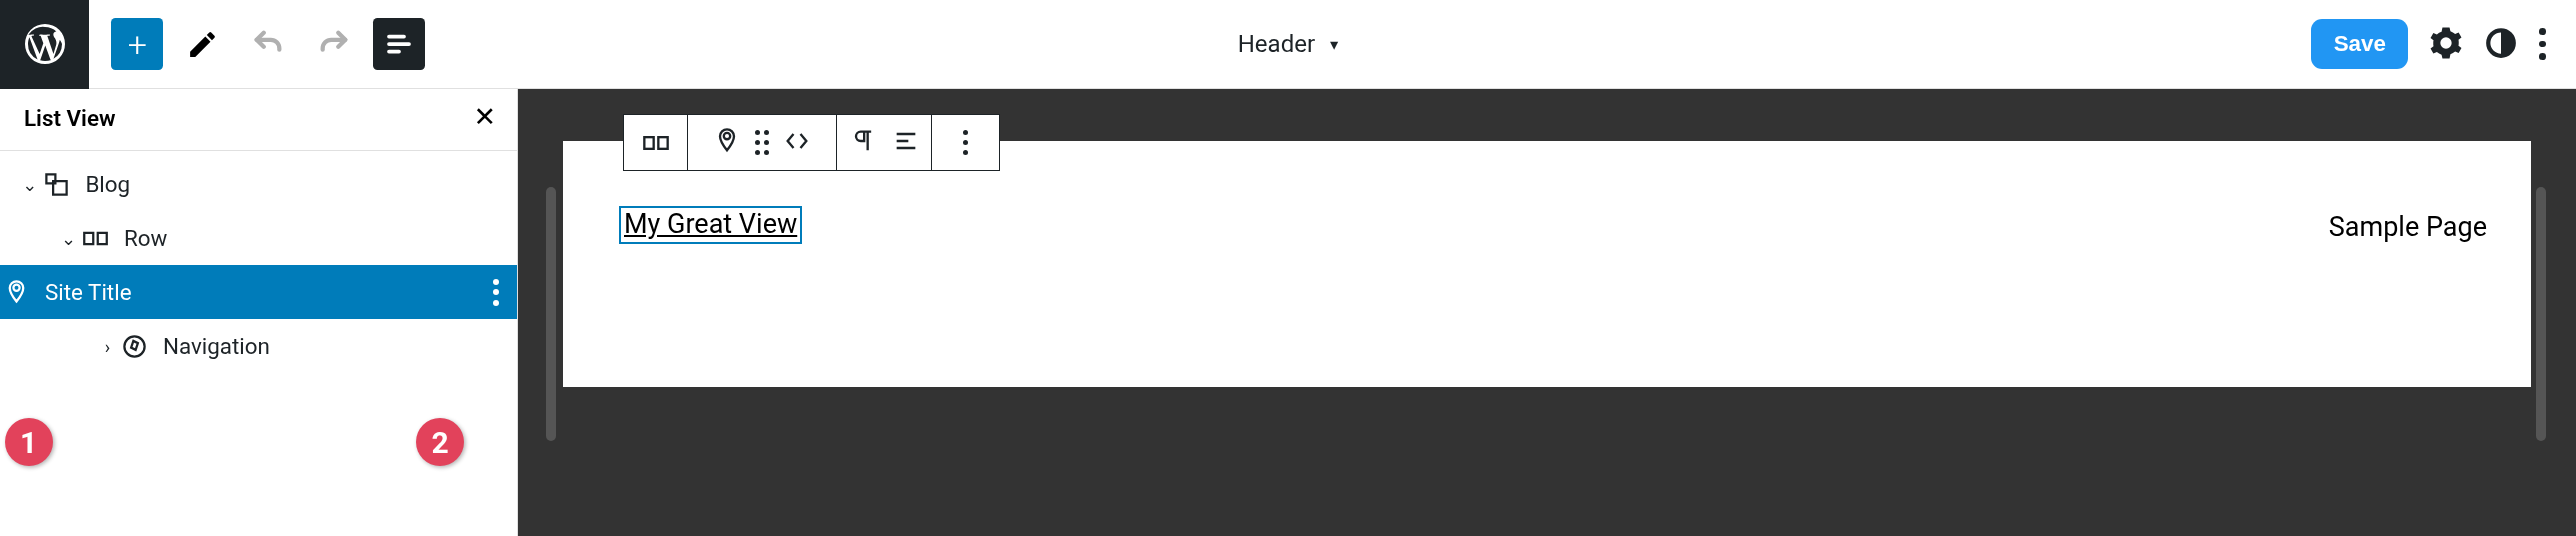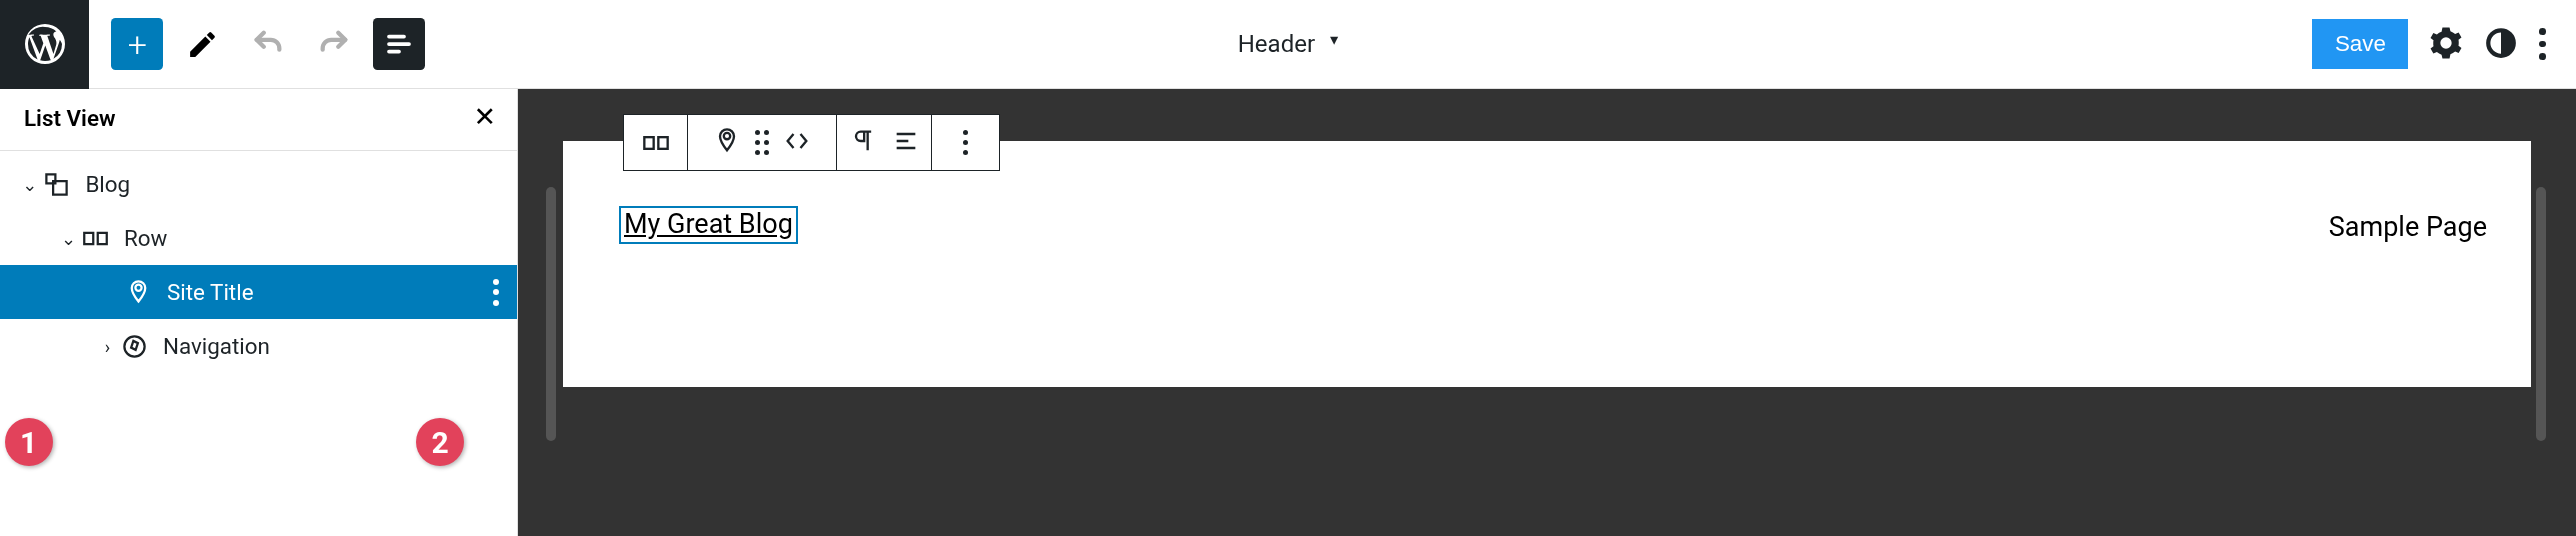--- a/index.html
+++ b/index.html
@@ -17,28 +17,28 @@
   .topbar-left { display: flex; align-items: center; gap: 13.4px; padding-left: 22.4px; }
   .square-btn { width: 52px; height: 52px; display: flex; align-items: center; justify-content: center; border-radius: 4.5px; }
   .add-btn { background: #007cba; color: #fff; font-size: 34px; font-weight: 300; }
   .edit-btn svg { width: 33px; height: 33px; }
   .undo-btn, .redo-btn { color: #b0b0b0; }
   .undo-btn svg, .redo-btn svg { width: 34px; height: 34px; stroke: #b0b0b0; fill: none; stroke-width: 3; }
   .listview-btn { background: #1d2327; }
   .listview-btn svg { width: 30px; height: 30px; }
 
   .topbar-center {
-    position: absolute; left: 50%; transform: translateX(-50%); display: flex; gap: 15px;
+    position: absolute; left: 50%; transform: translateX(-50%); display: flex; align-items: center; gap: 15px;
     font-size: 24px; color: #1d2327;
   }
   .topbar-center .chev { font-size: 16.4px; }
 
   .topbar-right { margin-left: auto; display: flex; align-items: center; gap: 21px; padding-right: 30px; }
   .save-btn {
-    background: #2196f3; color: #fff; font-size: 22.4px; padding: 12px 22.4px; border-radius: 0; border: none;
+    background: #2196f3; color: #fff; font-size: 22.4px; padding: 12px 22.4px; border-radius: 11px; border: none; font-weight: bold;
   }
   .icon-btn svg { width: 34px; height: 34px; }
   .kebab { display: flex; flex-direction: column; gap: 6px; }
   .kebab span { width: 6.7px; height: 6.7px; background: #1d2327; border-radius: 50%; }
 
   
   .body { display: flex; height: 529px; width: 2576px; }
 
   
   .sidebar { width: 518px; background: #fff; border-right: 1.5px solid #e0e0e0; display: flex; flex-direction: column; }
@@ -47,21 +47,21 @@
   .close-x { font-size: 27px; font-weight: 300; line-height: 1; }
 
   .tree { padding-top: 6px; position: relative; }
   .tree-row { display: flex; align-items: center; height: 54px; font-size: 22.4px; color: #1d2327; }
   .tree-row.selected { background: #007cba; color: #fff; }
   .tree-row .chev { width: 21px; text-align: center; font-size: 18px; }
   .tree-row .ico { width: 33px; display: flex; align-items: center; justify-content: center; margin-right: 12px; }
   .tree-row .ico svg { width: 27px; height: 27px; }
   .tree-row.depth0 { padding-left: 19.4px; }
   .tree-row.depth1 { padding-left: 58px; }
-  .tree-row.depth2 { padding-left: 122px; }
+  .tree-row.depth2 { }
   .tree-row .row-kebab { margin-left: auto; margin-right: 18px; display:flex; flex-direction:column; gap:4.5px;}
   .tree-row .row-kebab span{width:6px;height:6px;background:#fff;border-radius:50%;}
 
   .badge {
     position: absolute; width: 48px; height: 48px; border-radius: 50%; background: #e2425b; color:#fff;
     display:flex; align-items:center; justify-content:center; font-size:30px; font-weight:700;
     box-shadow: 1.5px 1.5px 4.5px rgba(0,0,0,.3);
   }
   .badge1 { left: 4.5px;  top: 267px; }
   .badge2 { left: 416px; top: 267px; }
@@ -258,18 +258,18 @@
         </div>
         <div class="cell c4">
           <div class="dotsv">
               <span></span>
               <span></span>
               <span></span>
             </div>
         </div>
       </div>
 
-      <a class="site-title-block">My Great Blog</a>
+      <a class="site-title-block">My Great View</a>
       <a class="nav-link">Sample Page</a>
     </div>
   </div>
 </div>
 
 
 </body></html>

